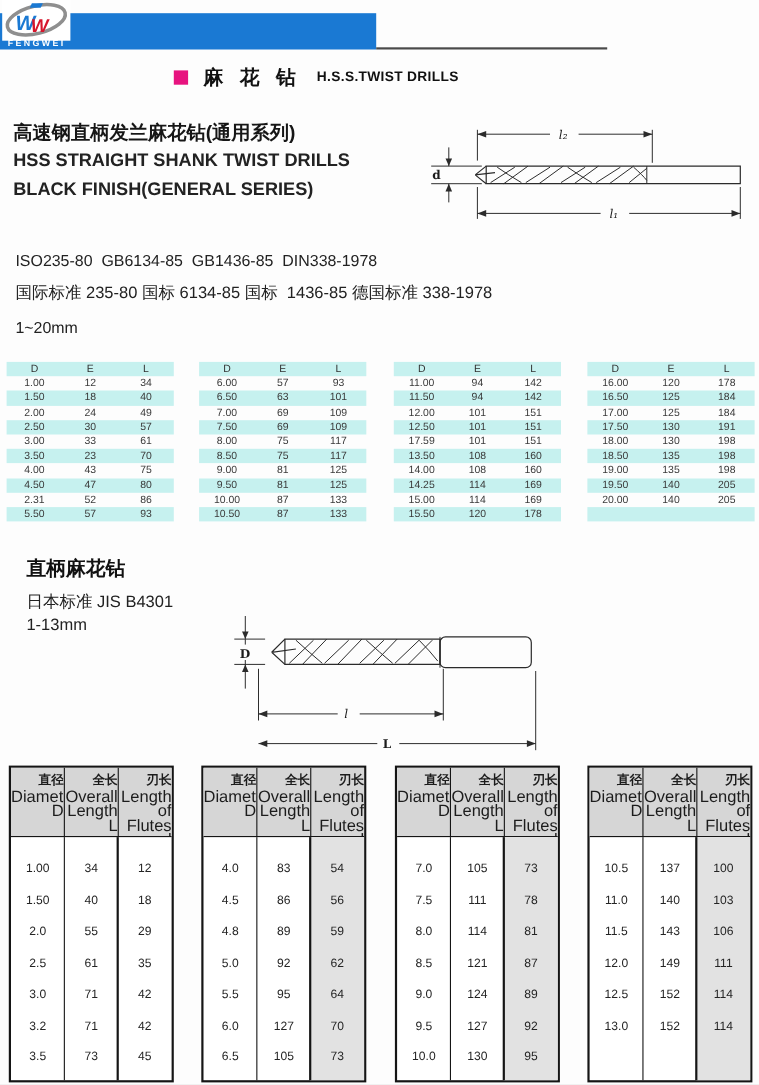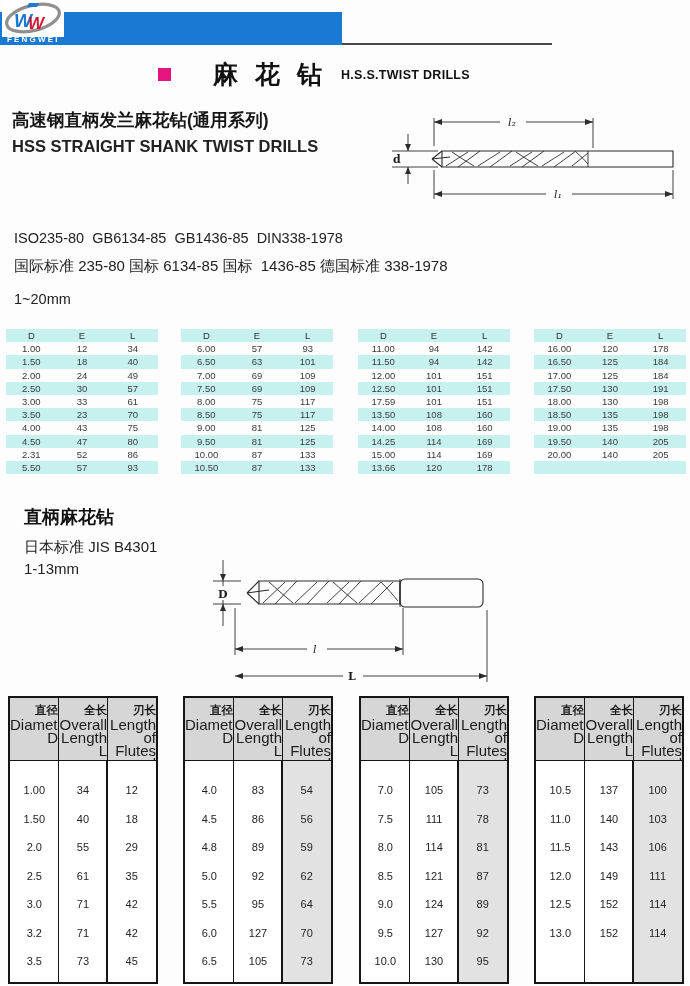--- a/index.html
+++ b/index.html
@@ -9,21 +9,21 @@
   .hbar{position:absolute;left:0;top:12px;width:342px;height:33px;background:#1a79d3;}
   .brand{position:absolute;left:104px;top:12px;height:33px;line-height:33px;
          font-size:23px;font-weight:bold;color:#fff;word-spacing:10px;letter-spacing:.5px;}
   .logobox{position:absolute;left:2px;top:0;width:62px;height:37px;background:#fff;}
   .logotext{position:absolute;left:7px;top:35px;font-size:8px;font-weight:bold;color:#fff;
             letter-spacing:2.2px;}
   .hrule{position:absolute;left:342px;top:43px;width:210px;height:2px;background:#4a4a4a;}
   
   .title-row{position:absolute;left:158px;top:58px;display:flex;align-items:center;gap:14px;}
   .bullet{width:13px;height:13px;background:#e7137f;}
-  .t-cn{font-size:25px;font-weight:bold;letter-spacing:5px;color:#111;margin-left:28px;}
+  .t-cn{font-size:18px;font-weight:bold;letter-spacing:5px;color:#111;}
   .t-en{font-size:12.5px;font-weight:bold;color:#111;letter-spacing:.3px;}
   
   .intro-cn{position:absolute;left:12px;top:108px;font-size:17.5px;font-weight:bold;color:#161616;}
   .intro-en1{position:absolute;left:12px;top:137px;font-size:16.5px;font-weight:600;color:#222;}
   .intro-en2{position:absolute;left:12px;top:163px;font-size:16.5px;font-weight:600;color:#222;}
   .diag1{position:absolute;left:388px;top:106px;}
   .diag2{position:absolute;left:205px;top:552px;}
   
   .std1{position:absolute;left:14px;top:230px;font-size:14.5px;color:#222;white-space:pre;}
   .std2{position:absolute;left:14px;top:257px;font-size:15px;color:#222;white-space:pre;}
@@ -78,20 +78,21 @@
   <div class="hrule"></div>
 
   <div class="title-row">
     <div class="bullet"></div>
     <div class="t-cn">麻 花 钻</div>
     <div class="t-en">H.S.S.TWIST DRILLS</div>
   </div>
 
   <div class="intro-cn">高速钢直柄发兰麻花钻(通用系列)</div>
   <div class="intro-en1">HSS STRAIGHT SHANK TWIST DRILLS</div>
+  <div class="intro-en2">BLACK FINISH(GENERAL SERIES)</div>
 
   <svg class="diag1" width="292" height="100" viewBox="0 0 292 100">
 
     <line class="dthin" x1="4" y1="45" x2="50" y2="45"></line>
     <line class="dthin" x1="4" y1="61" x2="50" y2="61"></line>
 
     <line class="dthin" x1="20" y1="28" x2="20" y2="45"></line>
     <line class="dthin" x1="20" y1="61" x2="20" y2="78"></line>
     <path class="dfill" d="M20,45 l-3,-7 l6,0 z"></path>
     <path class="dfill" d="M20,61 l-3,7 l6,0 z"></path>
@@ -284,21 +285,21 @@
         <span class="tt-cell">14.25</span>
         <span class="tt-cell">114</span>
         <span class="tt-cell">169</span>
       </div>
       <div class="tt-row ">
         <span class="tt-cell">15.00</span>
         <span class="tt-cell">114</span>
         <span class="tt-cell">169</span>
       </div>
       <div class="tt-row cyan">
-        <span class="tt-cell">13.66</span>
+        <span class="tt-cell">15.50</span>
         <span class="tt-cell">120</span>
         <span class="tt-cell">178</span>
       </div>
     </div>
   <div class="ttable" style="left:534px">
       <div class="tt-row cyan hdr">
         <span class="tt-cell">D</span>
         <span class="tt-cell">E</span>
         <span class="tt-cell">L</span>
       </div>

